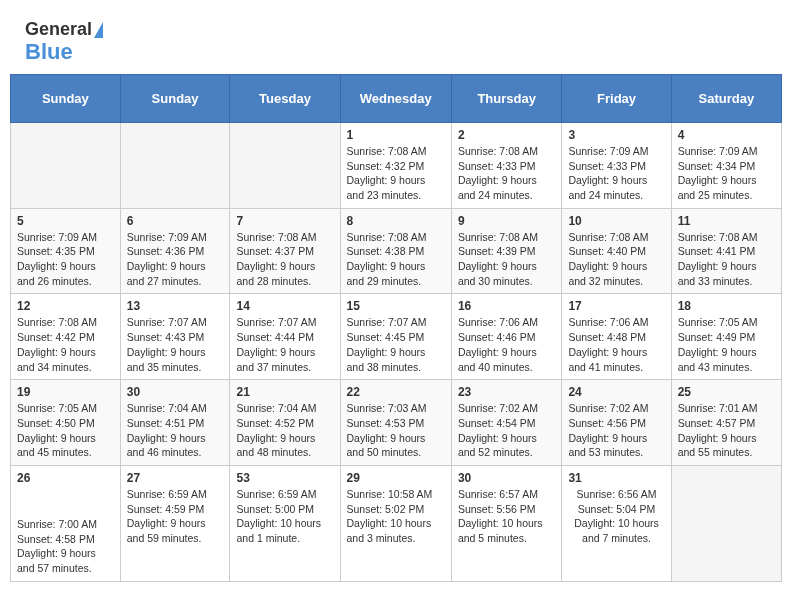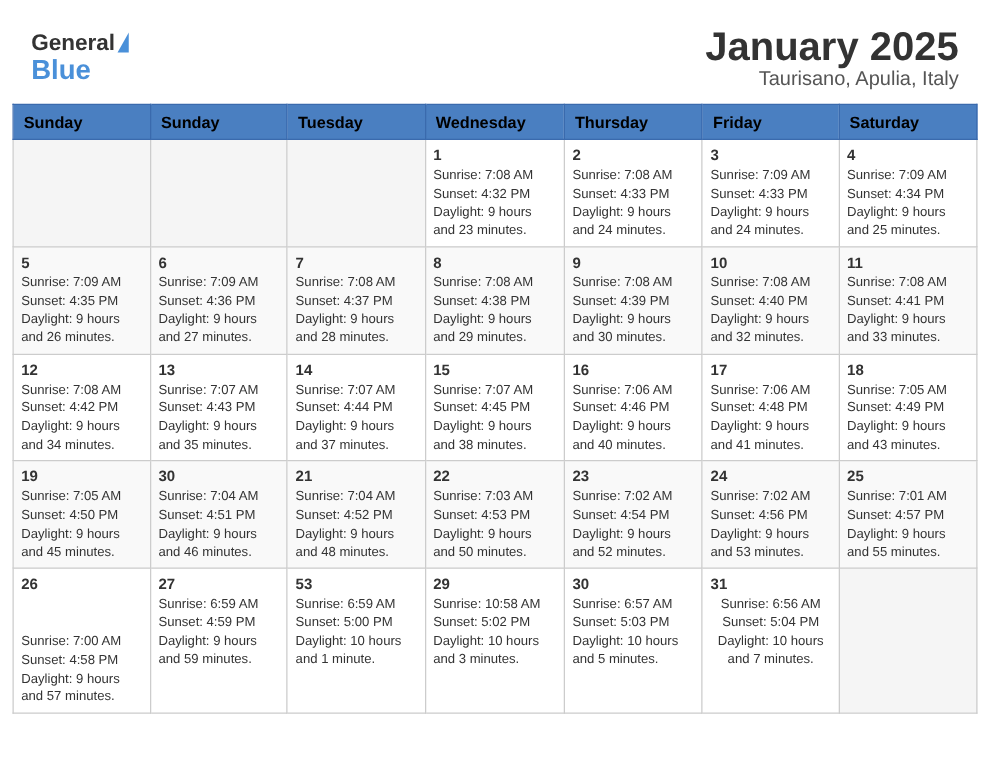--- a/index.html
+++ b/index.html
@@ -51,23 +51,23 @@
       font-weight: normal;
       color: #555;
     }
     .calendar {
       width: 100%;
       border-collapse: collapse;
       margin-top: 5px;
     }
     .calendar thead th {
       background-color: #4a7fc1;
-      color: #000000;
-      text-align: left;
-      padding: 6px 8px;
+      color: #ffffff;
+      text-align: center;
+      padding: 16px 8px;
       font-size: 13px;
       font-weight: bold;
       border: 1px solid #3a6aad;
     }
     .calendar tbody td {
       border: 1px solid #ccc;
       vertical-align: top;
       padding: 5px 6px;
       width: 113px;
       min-height: 80px;
@@ -101,24 +101,20 @@
 <div class="header">
   <div class="logo">
     <div class="logo-row">
       <span class="logo-general">General</span>
       <span style="display:inline-block; width:0; height:0; border-left:9px solid transparent; border-bottom:16px solid #4a90d9; margin-left:2px; vertical-align:middle;"></span>
     </div>
     <div class="logo-row">
       <span class="logo-blue">Blue</span>
     </div>
   </div>
-  <div class="title-block">
-    <h1>January 2025</h1>
-    <h2>Taurisano, Apulia, Italy</h2>
-  </div>
 </div>
 
 <table class="calendar">
   <thead>
     <tr>
     <th>Sunday</th>
         <th>Sunday</th>
         <th>Tuesday</th>
         <th>Wednesday</th>
         <th>Thursday</th>
@@ -309,21 +305,21 @@
         </td>
         <td>
           <span class="day-number">29</span>
           <div class="day-info" style="white-space: pre-line;">Sunrise: 10:58 AM
 Sunset: 5:02 PM
 Daylight: 10 hours and 3 minutes.</div>
         </td>
         <td>
           <span class="day-number">30</span>
           <div class="day-info" style="white-space: pre-line;">Sunrise: 6:57 AM
-Sunset: 5:03 PM
+Sunset: 5:56 PM
 Daylight: 10 hours and 5 minutes.</div>
         </td>
         <td>
           <span class="day-number">31</span>
           <div class="day-info" style="white-space: pre-line; text-align: center;">Sunrise: 6:56 AM
 Sunset: 5:04 PM
 Daylight: 10 hours and 7 minutes.</div>
         </td>
         <td class="empty-cell"></td>
       </tr>

